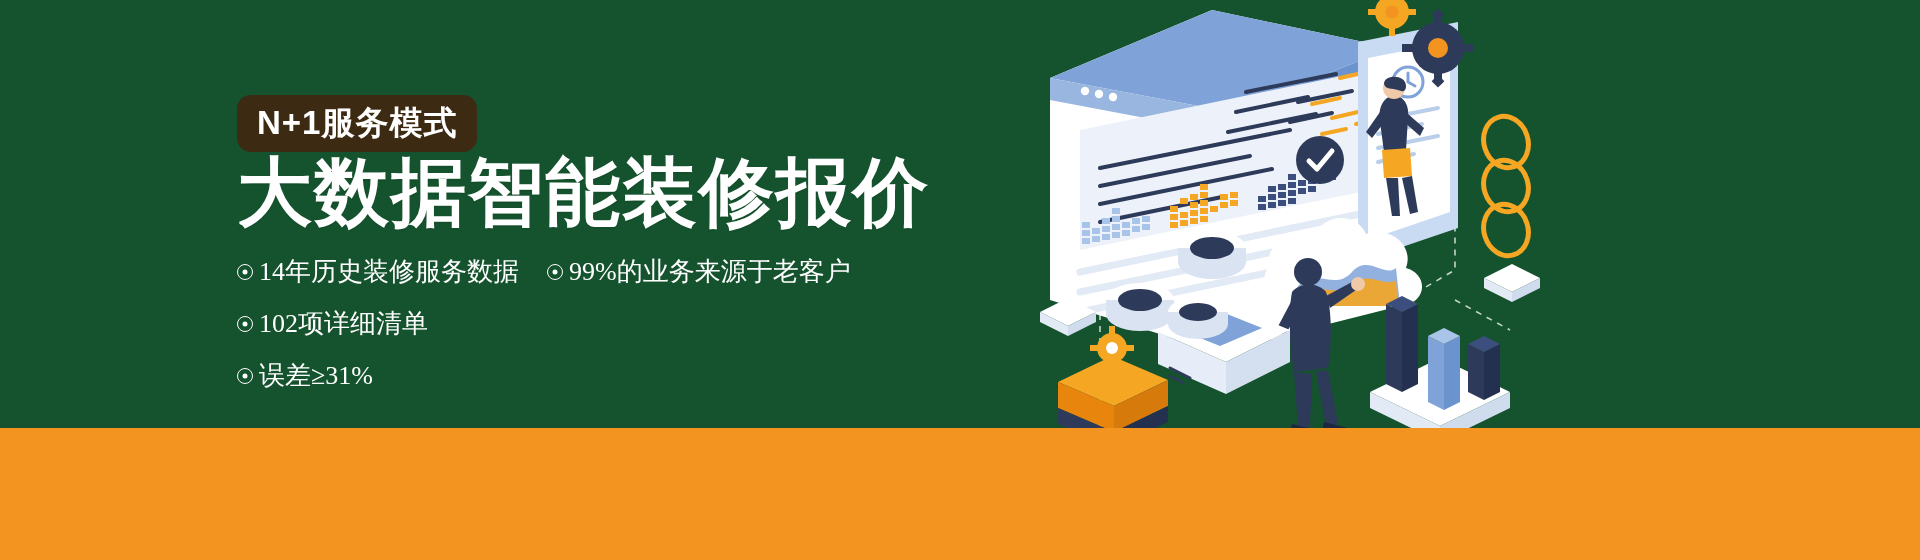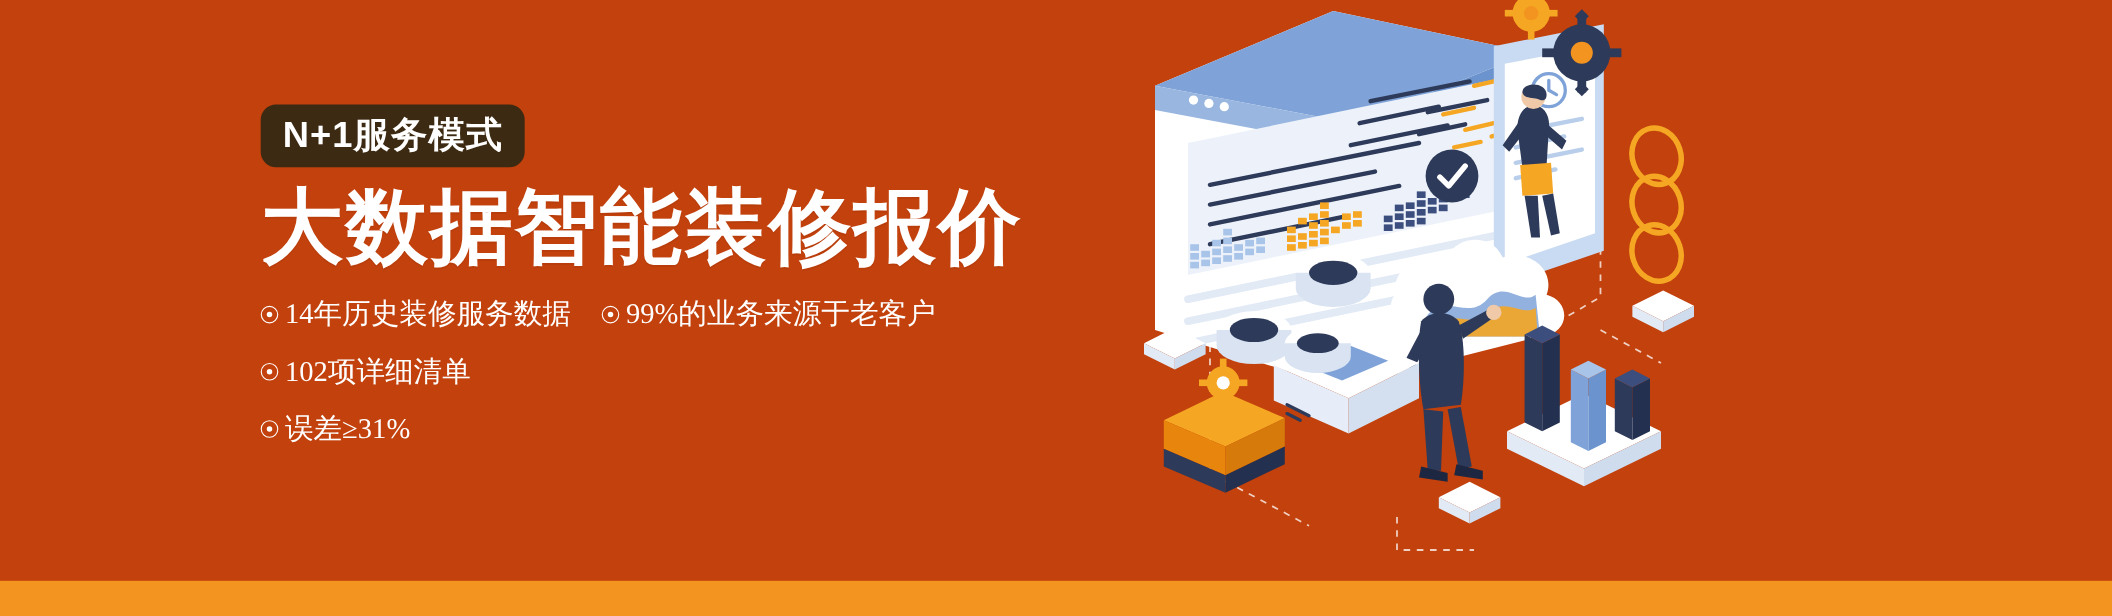--- a/index.html
+++ b/index.html
@@ -4,22 +4,22 @@
 <style>
   * { margin:0; padding:0; box-sizing:border-box; }
   html,body { width:1920px; height:560px; overflow:hidden; }
   body {
     font-family:"Liberation Sans", sans-serif;
     background:#F2941F;
     position:relative;
   }
   #banner {
     position:absolute; inset:0;
-    width:1920px; height:528px;
-    background:#c2410c;
+    width:1920px; height:428px;
+    background:#14532d;
     overflow:hidden;
   }
 
   
   .text-block {
     position:absolute;
     left:237px;
     top:95px;
     width:780px;
   }
@@ -30,21 +30,20 @@
     font-family:"Liberation Sans", sans-serif;
     font-size:33px;
     font-weight:bold;
     letter-spacing:1px;
     line-height:1;
     padding:11px 20px 13px 20px;
     border-radius:14px;
     white-space:nowrap;
   }
   .headline {
-    margin-top:14px;
     color:#FFFFFF;
     font-family:"Liberation Sans", sans-serif;
     font-size:75px;
     font-weight:bold;
     letter-spacing:2px;
     line-height:1.08;
     white-space:nowrap;
     text-shadow:0 2px 0 rgba(0,0,0,0.05);
   }
   .bullets {

